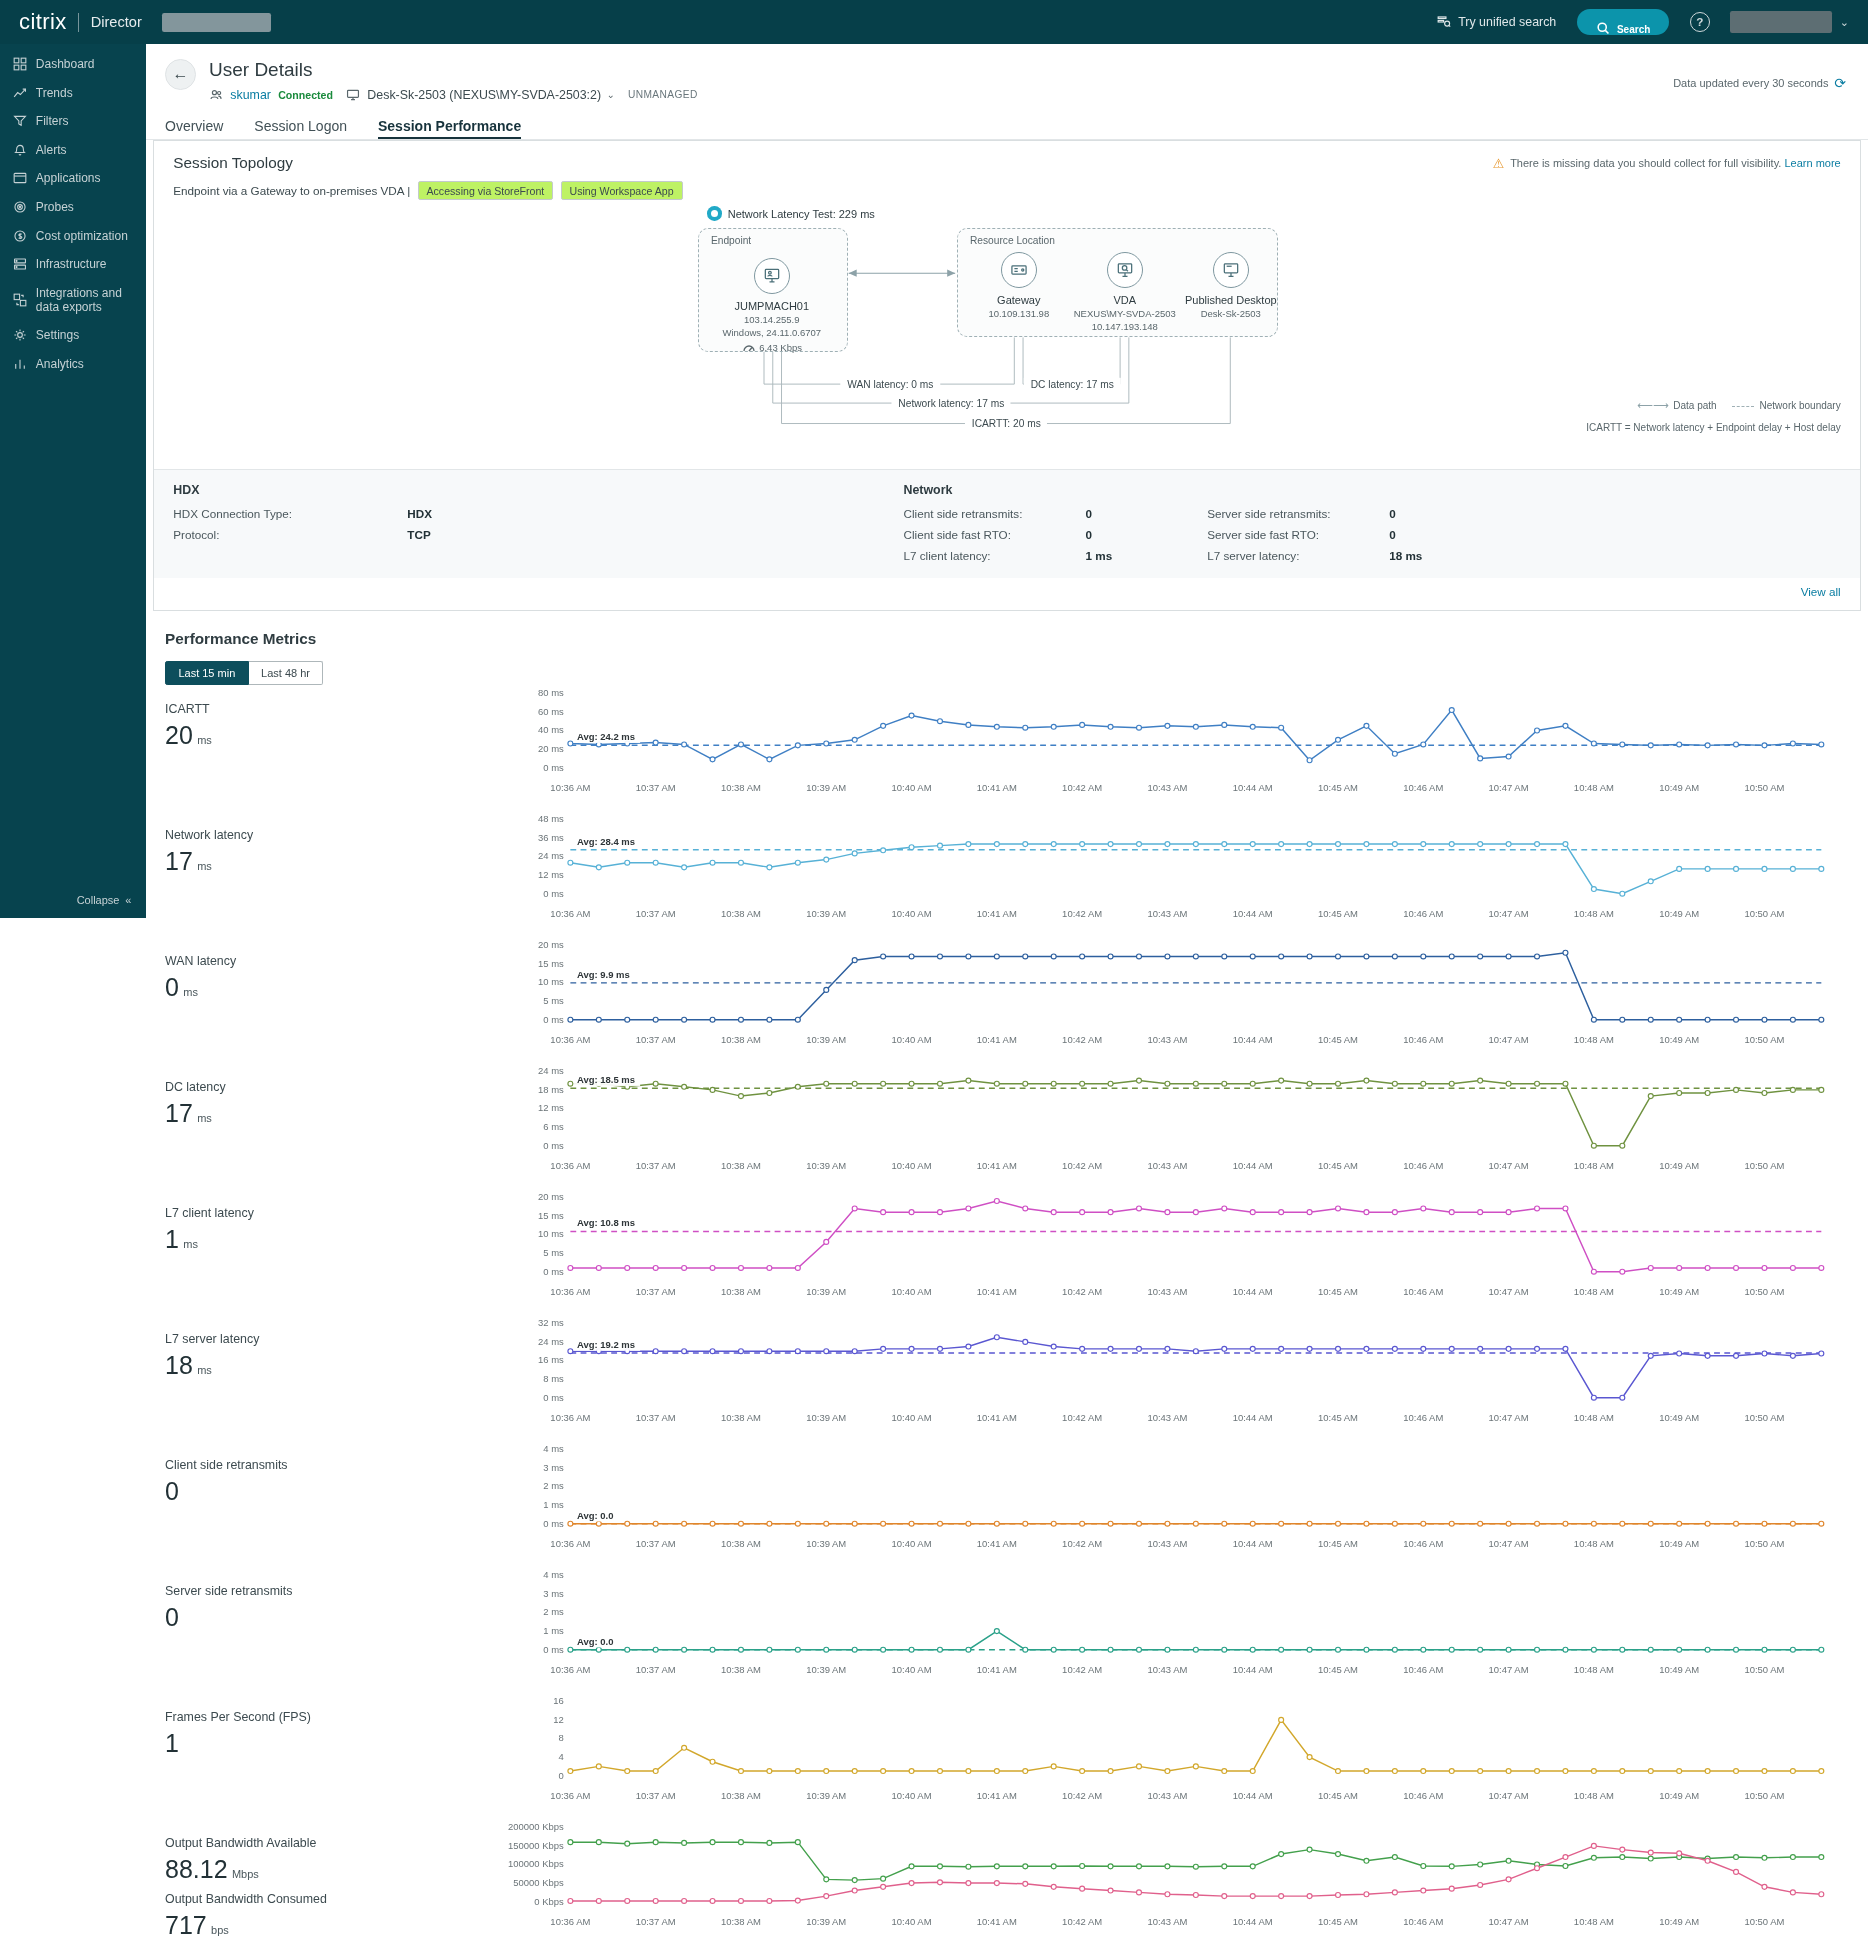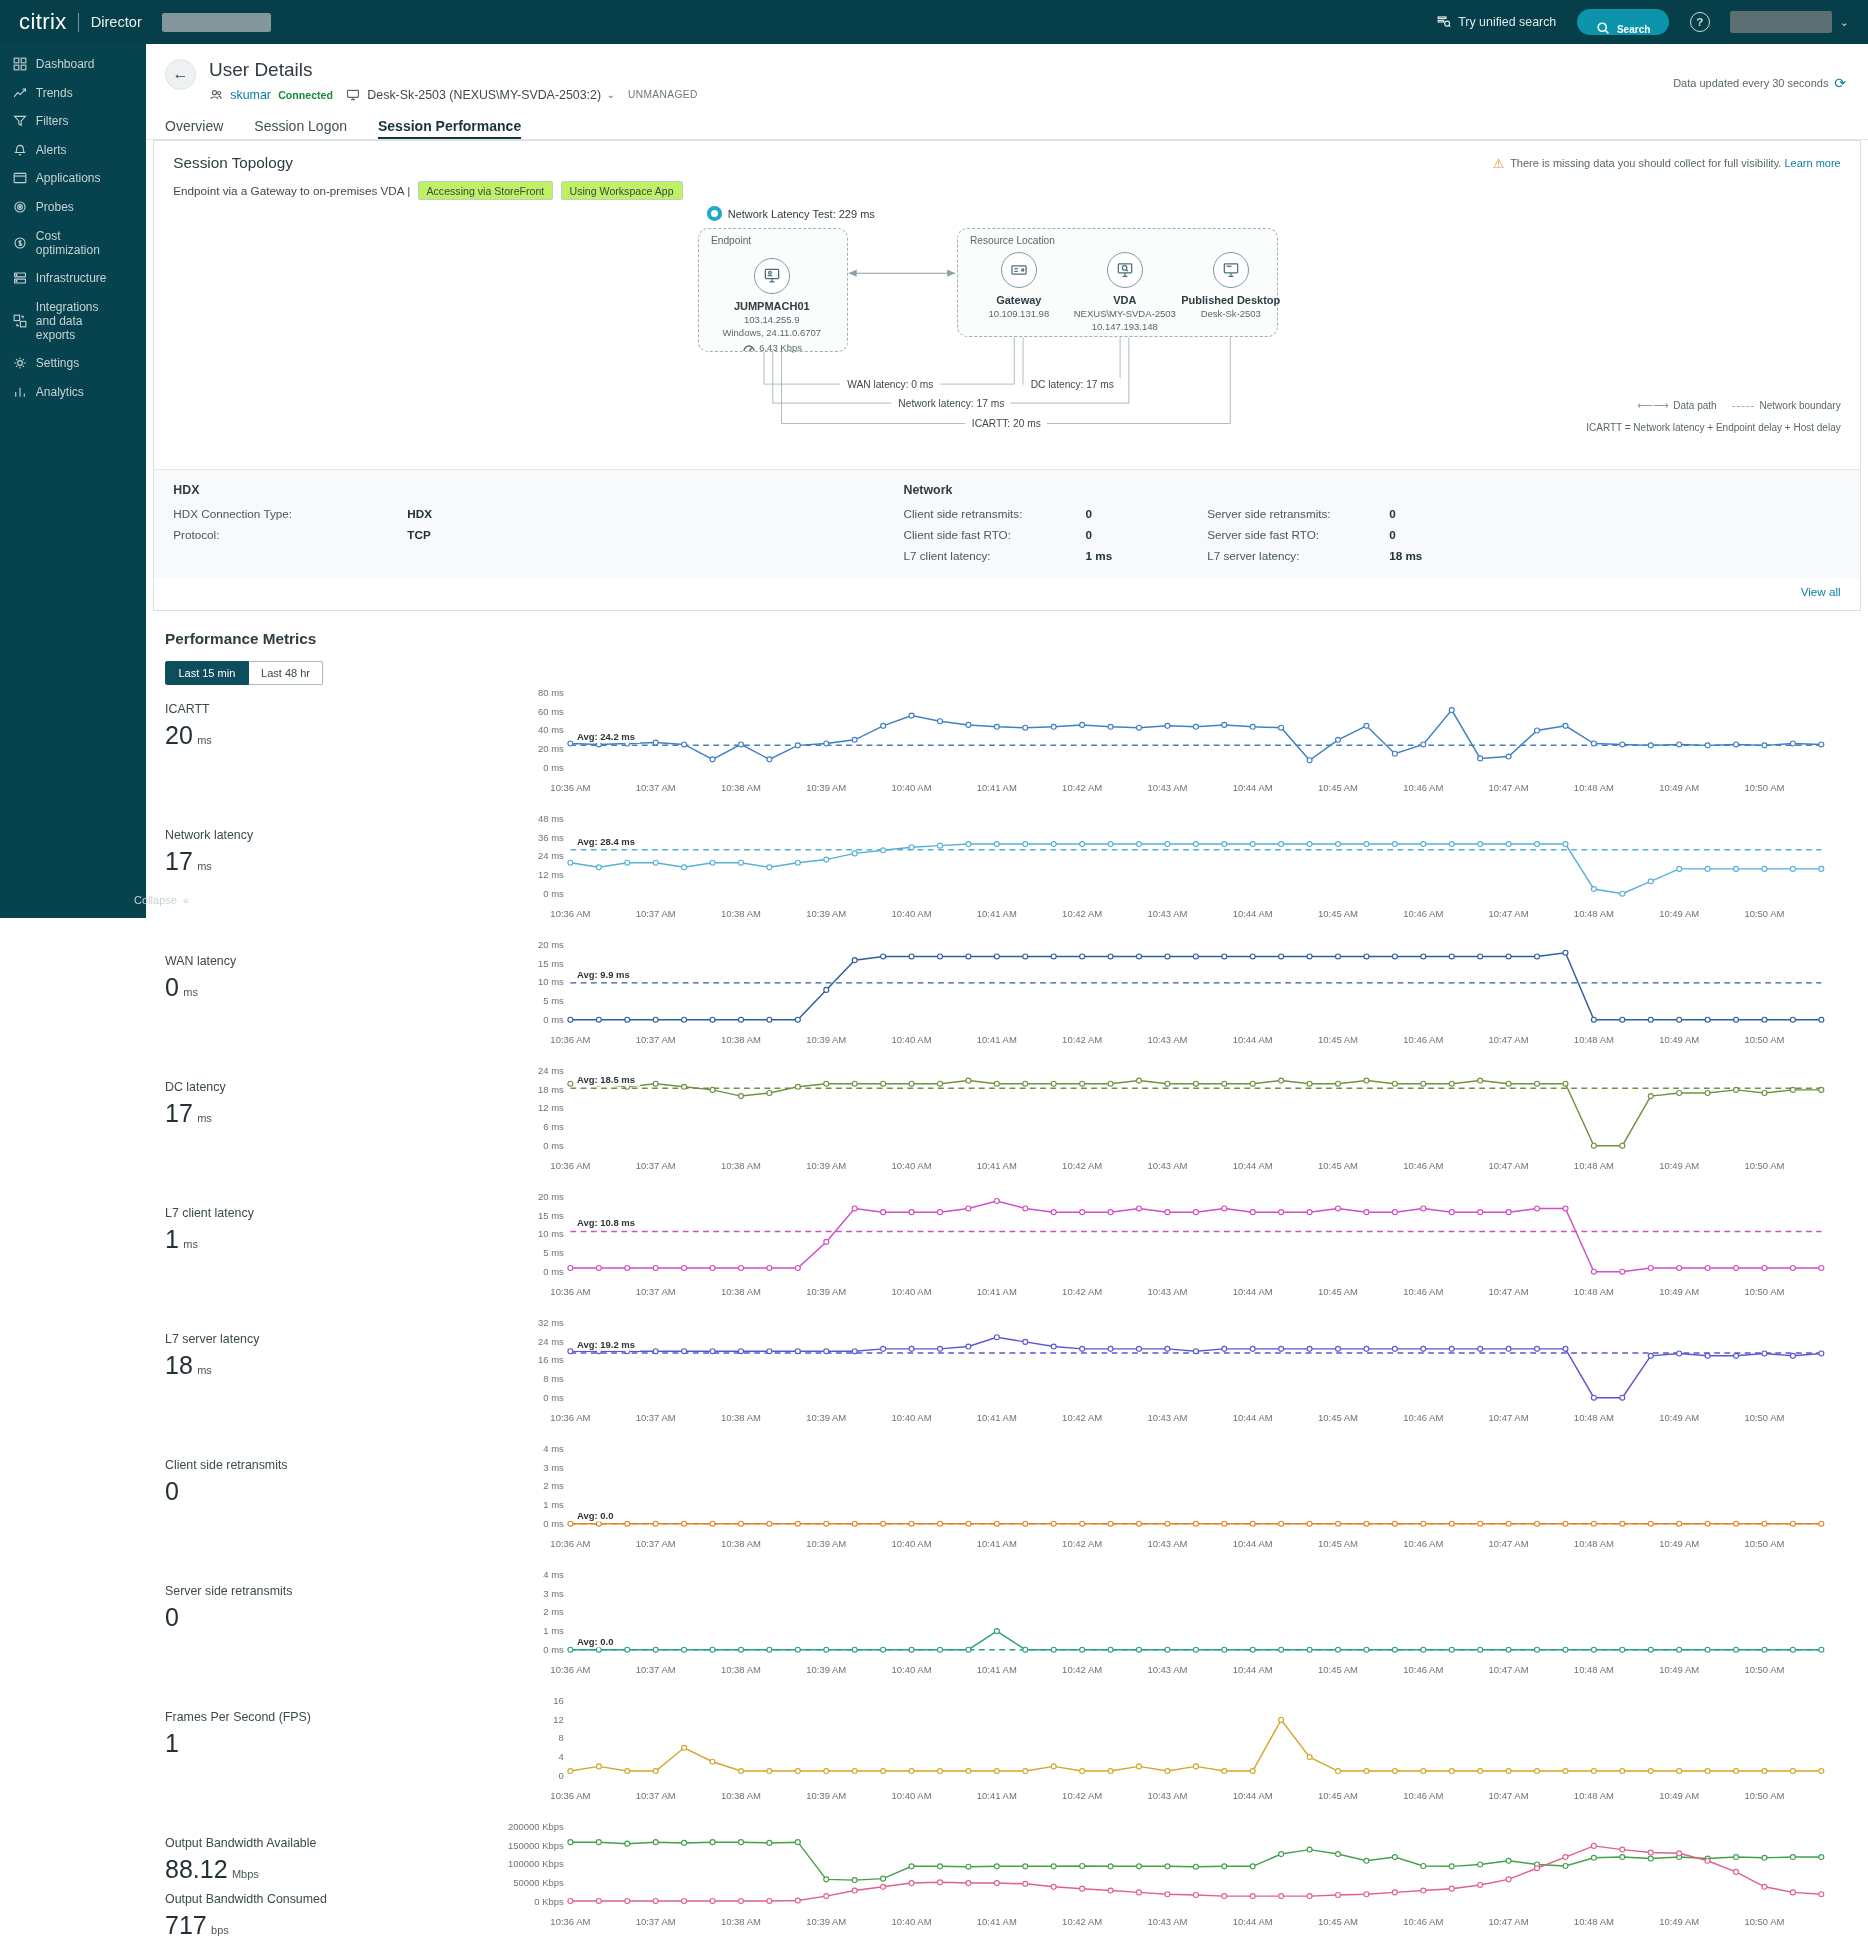--- a/index.html
+++ b/index.html
@@ -14,21 +14,21 @@
   .masked-pill{width:109px;height:19px;background:#9aa6aa;border-radius:2.2px;margin-left:8.8px;opacity:.85}
   .topbar-right{margin-left:auto;display:flex;align-items:center;gap:20.4px}
   .unified{display:flex;align-items:center;gap:7.3px;color:#dfe7e9;font-size:12.4px;cursor:pointer}
   .search-btn{display:flex;align-items:flex-end;gap:7.3px;background:#0c94ab;border:none;color:#fff;height:26px;padding:0 19px;border-radius:13px;font-size:10px;font-weight:700;cursor:pointer}
   .help-btn{width:20.4px;height:20.4px;border-radius:50%;border:1.5px solid #cfd9db;color:#cfd9db;display:grid;place-items:center;font-size:11.7px;font-weight:700;cursor:pointer}
   .user-box{display:flex;align-items:center;gap:7.3px;cursor:pointer}
   .user-masked{width:102px;height:22px;background:#5d6e73;border-radius:2.2px}
   .chev{color:#cfd9db;font-size:11px}
   
   .layout{display:flex;align-items:flex-start}
-  .sidebar{width:146px;min-height:874px;background:#07434e;display:flex;flex-direction:row;padding-top:5.8px;flex:0 0 146px}
+  .sidebar{width:146px;min-height:874px;background:#07434e;display:flex;flex-direction:column;padding-top:5.8px;flex:0 0 146px}
   .side-item{display:flex;align-items:center;gap:8.8px;padding:7.3px 13px;color:#c6d2d5;font-size:12px;cursor:pointer}
   .side-icon svg{width:14px;height:14px;display:block}
   .collapse-row{margin-top:auto;display:flex;justify-content:flex-end;align-items:center;gap:5.8px;color:#c6d2d5;font-size:11px;padding:11.7px 14.6px;cursor:pointer}
   .main{flex:1;min-width:0;padding-bottom:17.5px}
   
   .page-header{display:flex;padding:14.6px 22px 0 19px}
   .back-btn{width:31px;height:31px;border-radius:50%;background:#eef1f2;border:0.7px solid #dfe3e5;color:#3c4a4f;font-size:16px;display:grid;place-items:center;margin-right:13px;cursor:pointer}
   .page-title{font-size:19px;color:#2f3c41}
   .ph-sub{display:flex;align-items:center;gap:7.3px;margin-top:7.3px;font-size:12.4px;color:#3c4a4f}
   .user-link{color:#0b7da2;cursor:pointer}
@@ -57,21 +57,21 @@
   .topo{position:relative;height:257px;margin-top:2.9px}
   .topo-svg{position:absolute;left:0;top:0}
   .lat-test{position:absolute;left:553px;top:0;display:flex;gap:5.8px;align-items:center;font-size:11px;color:#2f3c41}
   .lat-logo{width:14.6px;height:14.6px;border-radius:50%;background:#21a9c7;position:relative}
   .lat-logo:after{content:"";position:absolute;left:3.6px;top:3.6px;width:7.3px;height:7.3px;border-radius:50%;background:#fff}
   .group-box{position:absolute;border:1.1px dashed #9fb0b5;border-radius:10.2px;background:#fbfcfc}
   .group-label{position:absolute;font-size:10.2px;color:#5a676c}
   .node{position:absolute;width:109px;text-align:center}
   .node-icon{width:36px;height:36px;border-radius:50%;border:1.1px solid #7f98a0;background:#fff;display:grid;place-items:center;margin:0 auto}
   .node-icon svg{width:20px;height:20px}
-  .node-name{font-size:11px;font-weight:700;color:#2f3c41;margin-top:5.8px}
+  .node-name{font-size:11px;font-weight:400;color:#2f3c41;margin-top:5.8px}
   .node-line{font-size:9.5px;color:#5a676c;margin-top:2.2px;display:flex;justify-content:center;align-items:center;gap:3.6px}
   .lat-label{position:absolute;transform:translate(-50%,-50%);background:#fff;padding:0.7px 6.6px;font-size:10.2px;color:#3c4a4f;white-space:nowrap}
   .topo-legend{position:absolute;right:19px;top:188px;text-align:right;font-size:10px;color:#5a676c;line-height:2.1}
   .dash-sample{display:inline-block;width:22px;border-top:1.5px dashed #9fb0b5;vertical-align:middle;margin:0 5.1px 0 13px}
   .arrow-sample{color:#8da2a8;margin-right:4.4px;font-size:11px}
   
   .panels{display:flex;background:#f7f9fa;border-top:0.7px solid #e2e6e8;padding:13px 19px 7.3px;gap:36px;margin-top:5.8px}
   .panel-hdx{flex:1}
   .panel-net{flex:1.35}
   .panel-title{font-size:12.4px;font-weight:700;color:#2f3c41;margin-bottom:10.2px}

